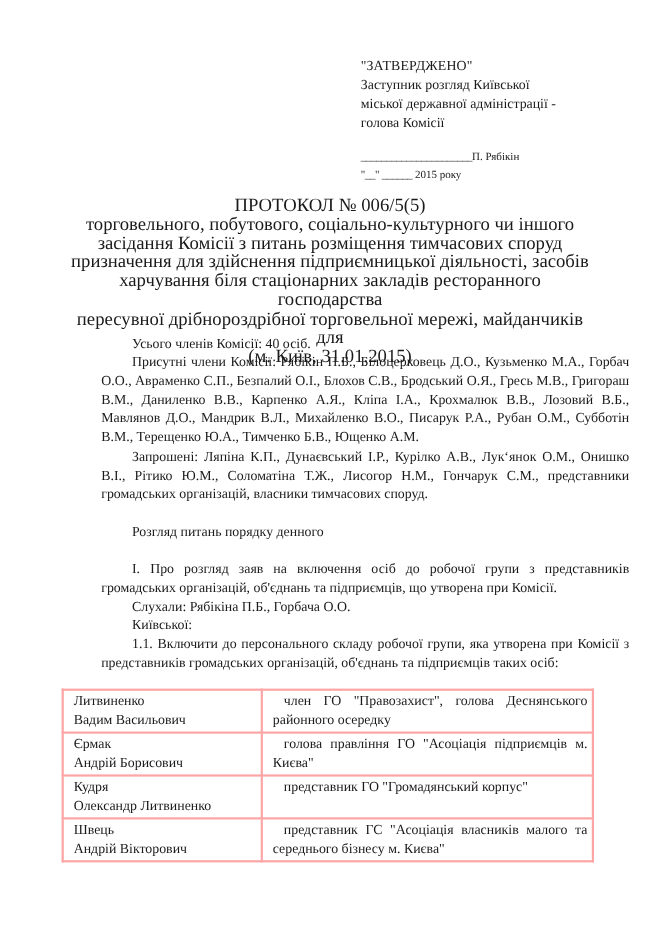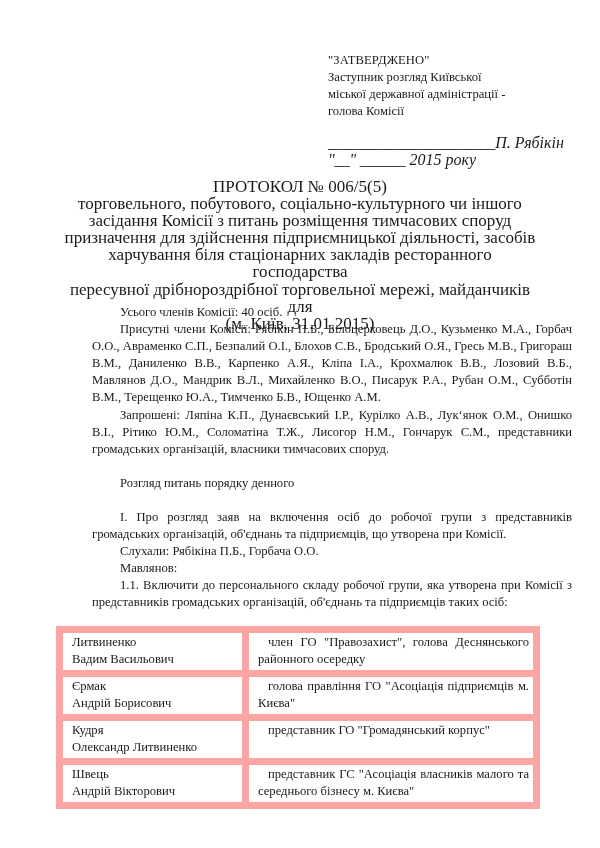--- a/index.html
+++ b/index.html
@@ -45,23 +45,22 @@
   }
   .approval-line.j {
     text-align: justify;
   }
 
   .sign-block {
     position: absolute;
     left: 328px;
     top: 134px;
     width: 212px;
-    font-size: 16px;
-    line-height: 17px;
-    font-style: italic;
+    font-size: 10px;
+    line-height: 17px;
   }
   .sign-row {
     white-space: nowrap;
   }
   .blank {
     letter-spacing: -0.4px;
   }
 
   
   .doc-title-wrap {
@@ -102,21 +101,21 @@
   
   table.persons {
     position: absolute;
     left: 56px;
     top: 626px;
     width: 484px;
     border-collapse: collapse;
     table-layout: fixed;
   }
   table.persons td {
-    border: 7px solid #fca5a5;
+    border: 2px solid #fca5a5;
     font-size: 12.6px;
     line-height: 17px;
     padding: 1px 4px 2px 9px;
     vertical-align: top;
   }
   td.name-cell {
     width: 166px;
     text-align: left;
   }
   td.role-cell {
@@ -157,21 +156,21 @@
 
   <div class="body-block">
     <p class="para last-left">Усього членів Комісії: 40 осіб.</p>
     <p class="para last-left">Присутні члени Комісії: Рябікін П.Б., Білоцерковець Д.О., Кузьменко М.А., Горбач О.О., Авраменко С.П., Безпалий О.І., Блохов С.В., Бродський О.Я., Гресь М.В., Григораш В.М., Даниленко В.В., Карпенко А.Я., Кліпа І.А., Крохмалюк В.В., Лозовий В.Б., Мавлянов Д.О., Мандрик В.Л., Михайленко В.О., Писарук Р.А., Рубан О.М., Субботін В.М., Терещенко Ю.А., Тимченко Б.В., Ющенко А.М.</p>
     <p class="para last-left">Запрошені: Ляпіна К.П., Дунаєвський І.Р., Курілко А.В., Лук‘янок О.М., Онишко В.І., Рітико Ю.М., Соломатіна Т.Ж., Лисогор Н.М., Гончарук С.М., представники громадських організацій, власники тимчасових споруд.</p>
     <p class="spacer"></p>
     <p class="para last-left">Розгляд питань порядку денного</p>
     <p class="spacer"></p>
     <p class="para last-left">І. Про розгляд заяв на включення осіб до робочої групи з представників громадських організацій, об'єднань та підприємців, що утворена при Комісії.</p>
     <p class="para last-left">Слухали: Рябікіна П.Б., Горбача О.О.</p>
-    <p class="para last-left">Мавлянов:</p>
+    <p class="para last-left">Київської:</p>
     <p class="para last-left">1.1. Включити до персонального складу робочої групи, яка утворена при Комісії з представників громадських організацій, об'єднань та підприємців таких осіб:</p>
   </div>
 
   <table class="persons">
     <tbody>
       <tr>
         <td class="name-cell">
           <span class="nm">Литвиненко</span>
           <span class="nm">Вадим Васильович</span>
         </td>

